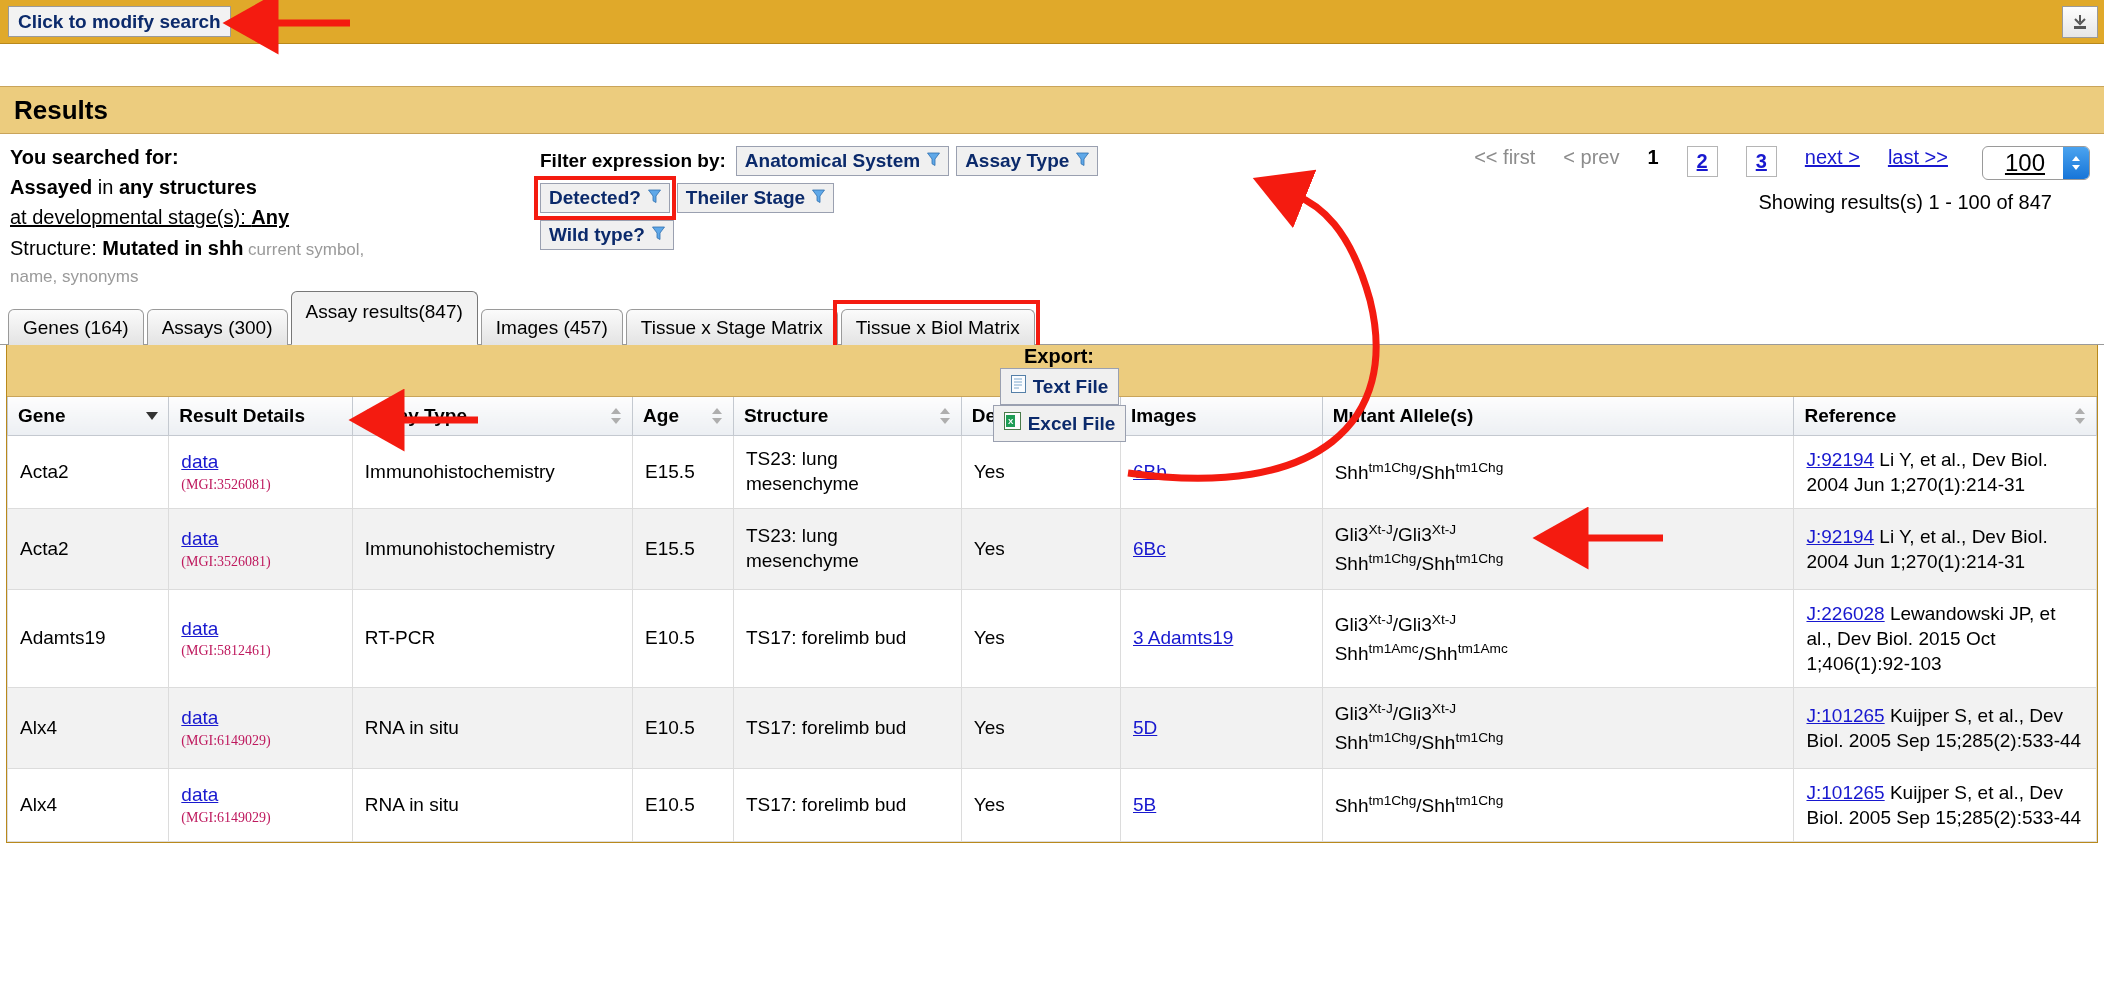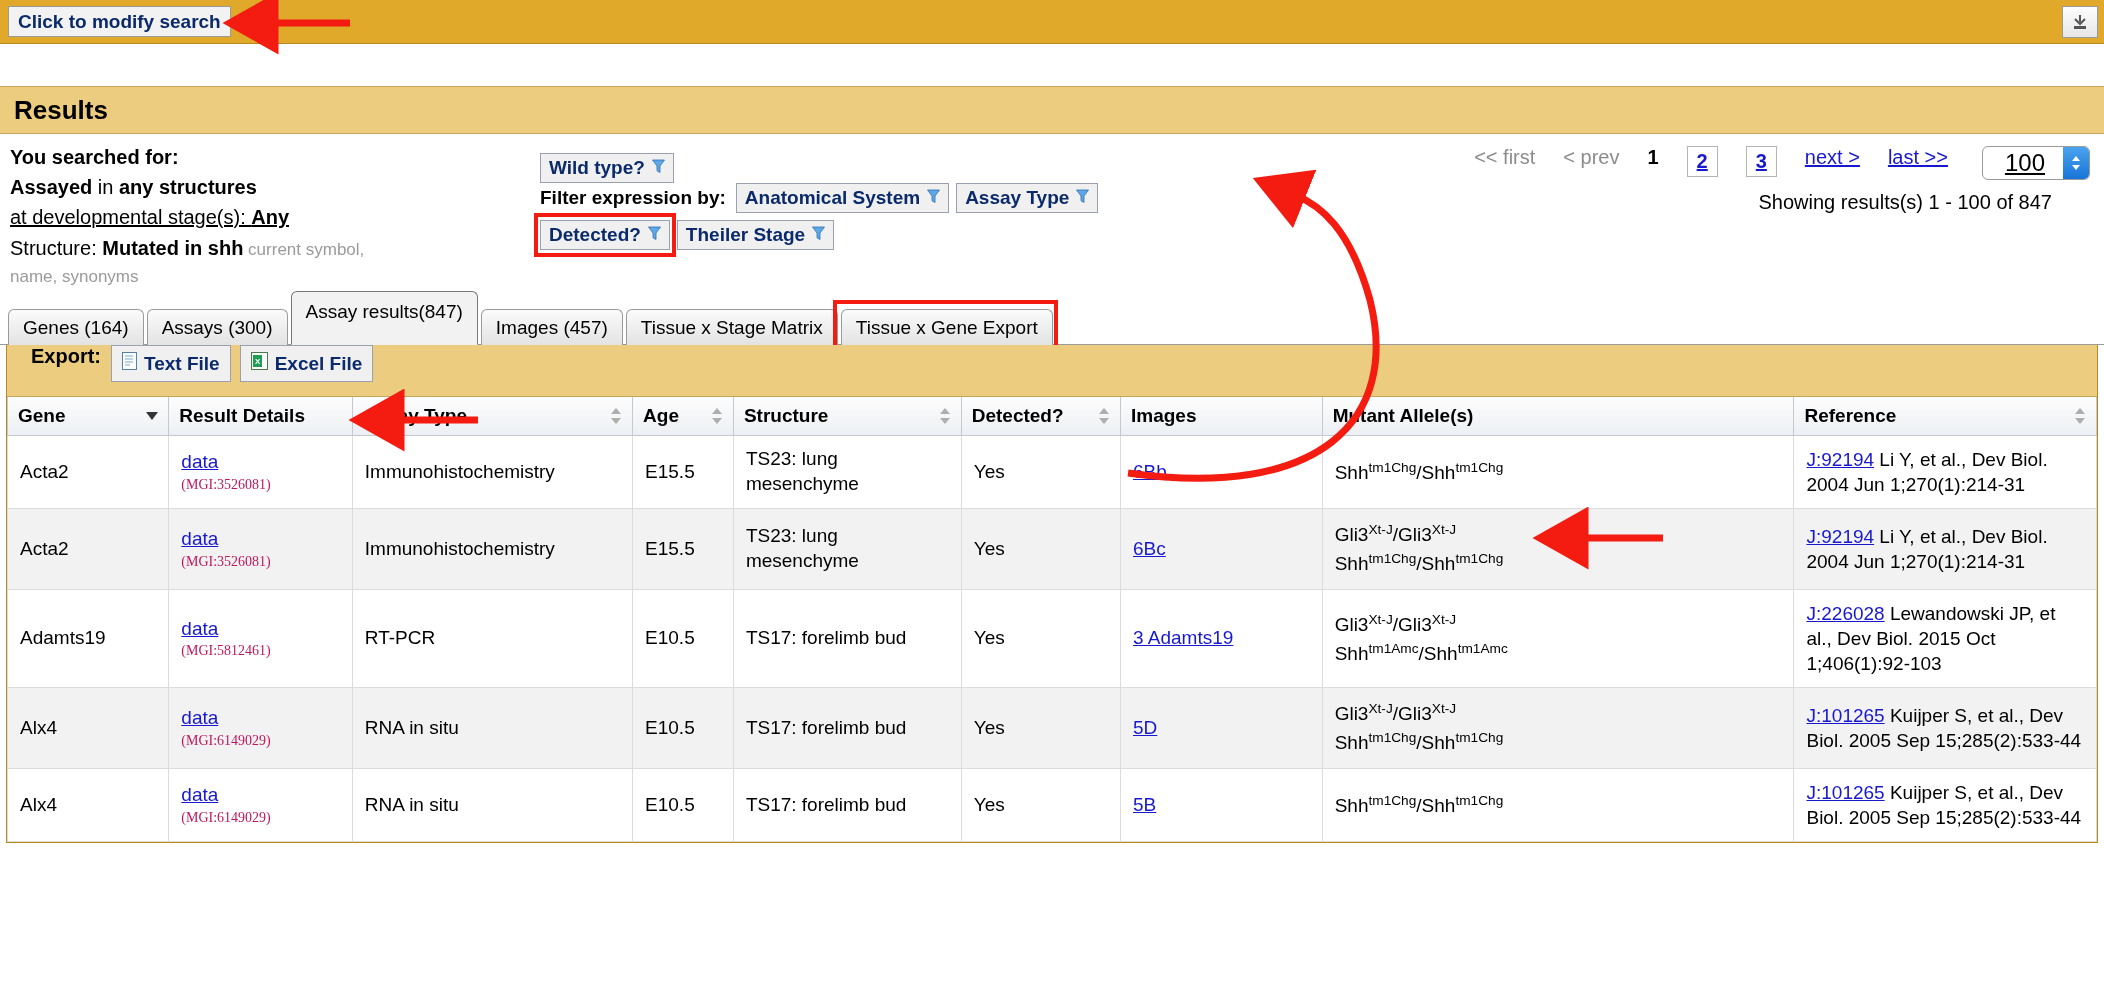--- a/index.html
+++ b/index.html
@@ -94,22 +94,22 @@
     cursor:pointer;color:#000;position:relative;top:1px;
   }
   .tab.active{
     background:#f2f2f2;font-weight:normal;border-color:#777;height:54px;box-sizing:border-box;
     border-bottom:1px solid #f2f2f2;z-index:3;padding-top:9px;
   }
 
   
   .panel{border:1px solid #b9891c;border-top:none;margin:0 6px 0 6px;}
   .export-bar{
-    background:#eccc7e;height:52px;display:flex;align-items:flex-start;padding-left:24px;
-    box-sizing:border-box;position:relative;border-bottom:1px solid #c9a45a;
+    background:#eccc7e;height:52px;display:flex;align-items:center;padding-left:24px;
+    box-sizing:border-box;position:relative;border-bottom:1px solid #c9a45a;flex-direction:column;
   }
   .export-label{font-weight:bold;font-size:20px;margin-right:10px;}
   .ebtn{
     background:#f0f0f0;border:1px solid #9aa0b0;color:#0b2a6b;font-weight:bold;font-size:19px;
     padding:6px 10px;display:inline-flex;align-items:center;gap:7px;cursor:pointer;margin-right:9px;
   }
 
   
   table.results{border-collapse:collapse;width:100%;table-layout:fixed;background:#fff;}
   table.results th{
@@ -167,78 +167,78 @@
       <div class="l3">
         <span>at developmental stage(s): </span><span class="b">Any</span>
       </div>
       <div class="l4">
         <span>Structure: </span><span class="b">Mutated in shh</span><span class="muted"> current symbol,</span>
         <span class="syn">name, synonyms</span>
       </div>
     </div>
 
     <div class="filter-col">
+      <div class="filter-line">
+        <span class="filter-label">Filter expression by:</span>
+
+        <span class="fbtn-wrap">
+          <button class="fbtn">
+            <span>Anatomical System</span>
+            <span class="funnel">
+              <svg width="13" height="15" viewBox="0 0 13 15">
+                  <path d="M0.5 1 H12.5 L8 7 V13.5 L5 11.8 V7 Z" fill="#5fa8e8" stroke="#2f6fae" stroke-width="0.8"></path>
+                </svg>
+            </span>
+          </button>
+        </span>
+
+        <span class="fbtn-wrap">
+          <button class="fbtn">
+            <span>Assay Type</span>
+            <span class="funnel">
+              <svg width="13" height="15" viewBox="0 0 13 15">
+                  <path d="M0.5 1 H12.5 L8 7 V13.5 L5 11.8 V7 Z" fill="#5fa8e8" stroke="#2f6fae" stroke-width="0.8"></path>
+                </svg>
+            </span>
+          </button>
+        </span>
+
+        <span class="fbtn-wrap">
+          <button class="fbtn">
+            <span>Detected?</span>
+            <span class="funnel">
+              <svg width="13" height="15" viewBox="0 0 13 15">
+                  <path d="M0.5 1 H12.5 L8 7 V13.5 L5 11.8 V7 Z" fill="#5fa8e8" stroke="#2f6fae" stroke-width="0.8"></path>
+                </svg>
+            </span>
+          </button>
+          <span class="hl-box" style="left:-6px;top:-7px;right:-6px;bottom:-7px;"></span>
+        </span>
+
+        <span class="fbtn-wrap">
+          <button class="fbtn">
+            <span>Theiler Stage</span>
+            <span class="funnel">
+              <svg width="13" height="15" viewBox="0 0 13 15">
+                  <path d="M0.5 1 H12.5 L8 7 V13.5 L5 11.8 V7 Z" fill="#5fa8e8" stroke="#2f6fae" stroke-width="0.8"></path>
+                </svg>
+            </span>
+          </button>
+        </span>
+      </div>
+
       <div class="filter-line filter-line2">
         <button class="fbtn">
           <span>Wild type?</span>
           <span class="funnel">
             <svg width="13" height="15" viewBox="0 0 13 15">
                 <path d="M0.5 1 H12.5 L8 7 V13.5 L5 11.8 V7 Z" fill="#5fa8e8" stroke="#2f6fae" stroke-width="0.8"></path>
               </svg>
           </span>
         </button>
-      </div>
-
-      <div class="filter-line">
-        <span class="filter-label">Filter expression by:</span>
-
-        <span class="fbtn-wrap">
-          <button class="fbtn">
-            <span>Anatomical System</span>
-            <span class="funnel">
-              <svg width="13" height="15" viewBox="0 0 13 15">
-                  <path d="M0.5 1 H12.5 L8 7 V13.5 L5 11.8 V7 Z" fill="#5fa8e8" stroke="#2f6fae" stroke-width="0.8"></path>
-                </svg>
-            </span>
-          </button>
-        </span>
-
-        <span class="fbtn-wrap">
-          <button class="fbtn">
-            <span>Assay Type</span>
-            <span class="funnel">
-              <svg width="13" height="15" viewBox="0 0 13 15">
-                  <path d="M0.5 1 H12.5 L8 7 V13.5 L5 11.8 V7 Z" fill="#5fa8e8" stroke="#2f6fae" stroke-width="0.8"></path>
-                </svg>
-            </span>
-          </button>
-        </span>
-
-        <span class="fbtn-wrap">
-          <button class="fbtn">
-            <span>Detected?</span>
-            <span class="funnel">
-              <svg width="13" height="15" viewBox="0 0 13 15">
-                  <path d="M0.5 1 H12.5 L8 7 V13.5 L5 11.8 V7 Z" fill="#5fa8e8" stroke="#2f6fae" stroke-width="0.8"></path>
-                </svg>
-            </span>
-          </button>
-          <span class="hl-box" style="left:-6px;top:-7px;right:-6px;bottom:-7px;"></span>
-        </span>
-
-        <span class="fbtn-wrap">
-          <button class="fbtn">
-            <span>Theiler Stage</span>
-            <span class="funnel">
-              <svg width="13" height="15" viewBox="0 0 13 15">
-                  <path d="M0.5 1 H12.5 L8 7 V13.5 L5 11.8 V7 Z" fill="#5fa8e8" stroke="#2f6fae" stroke-width="0.8"></path>
-                </svg>
-            </span>
-          </button>
-        </span>
       </div>
     </div>
 
     <div class="pager-col">
       <div class="pager-row">
         <span class="pg-dim">&lt;&lt; first</span>
         <span class="pg-dim">&lt; prev</span>
         <span class="pg-cur">1</span>
         <span class="pg-num">2</span>
         <span class="pg-num">3</span>
@@ -260,21 +260,21 @@
   </div>
 </div>
 
 <div class="tabs">
   <div class="tab">Genes (164)</div>
   <div class="tab">Assays (300)</div>
   <div class="tab active">Assay results(847)</div>
   <div class="tab">Images (457)</div>
   <div class="tab">Tissue x Stage Matrix</div>
   <div style="position:relative;display:inline-block;">
-    <div class="tab">Tissue x Gene Export</div>
+    <div class="tab">Tissue x Biol Matrix</div>
     <span class="hl-box" style="left:-8px;top:-8px;right:-2px;bottom:-6px;"></span>
   </div>
 </div>
 
 <div class="panel">
   <div class="export-bar">
     <span class="export-label">Export:</span>
     <button class="ebtn">
       <span>
         <svg width="15" height="18" viewBox="0 0 15 18">

